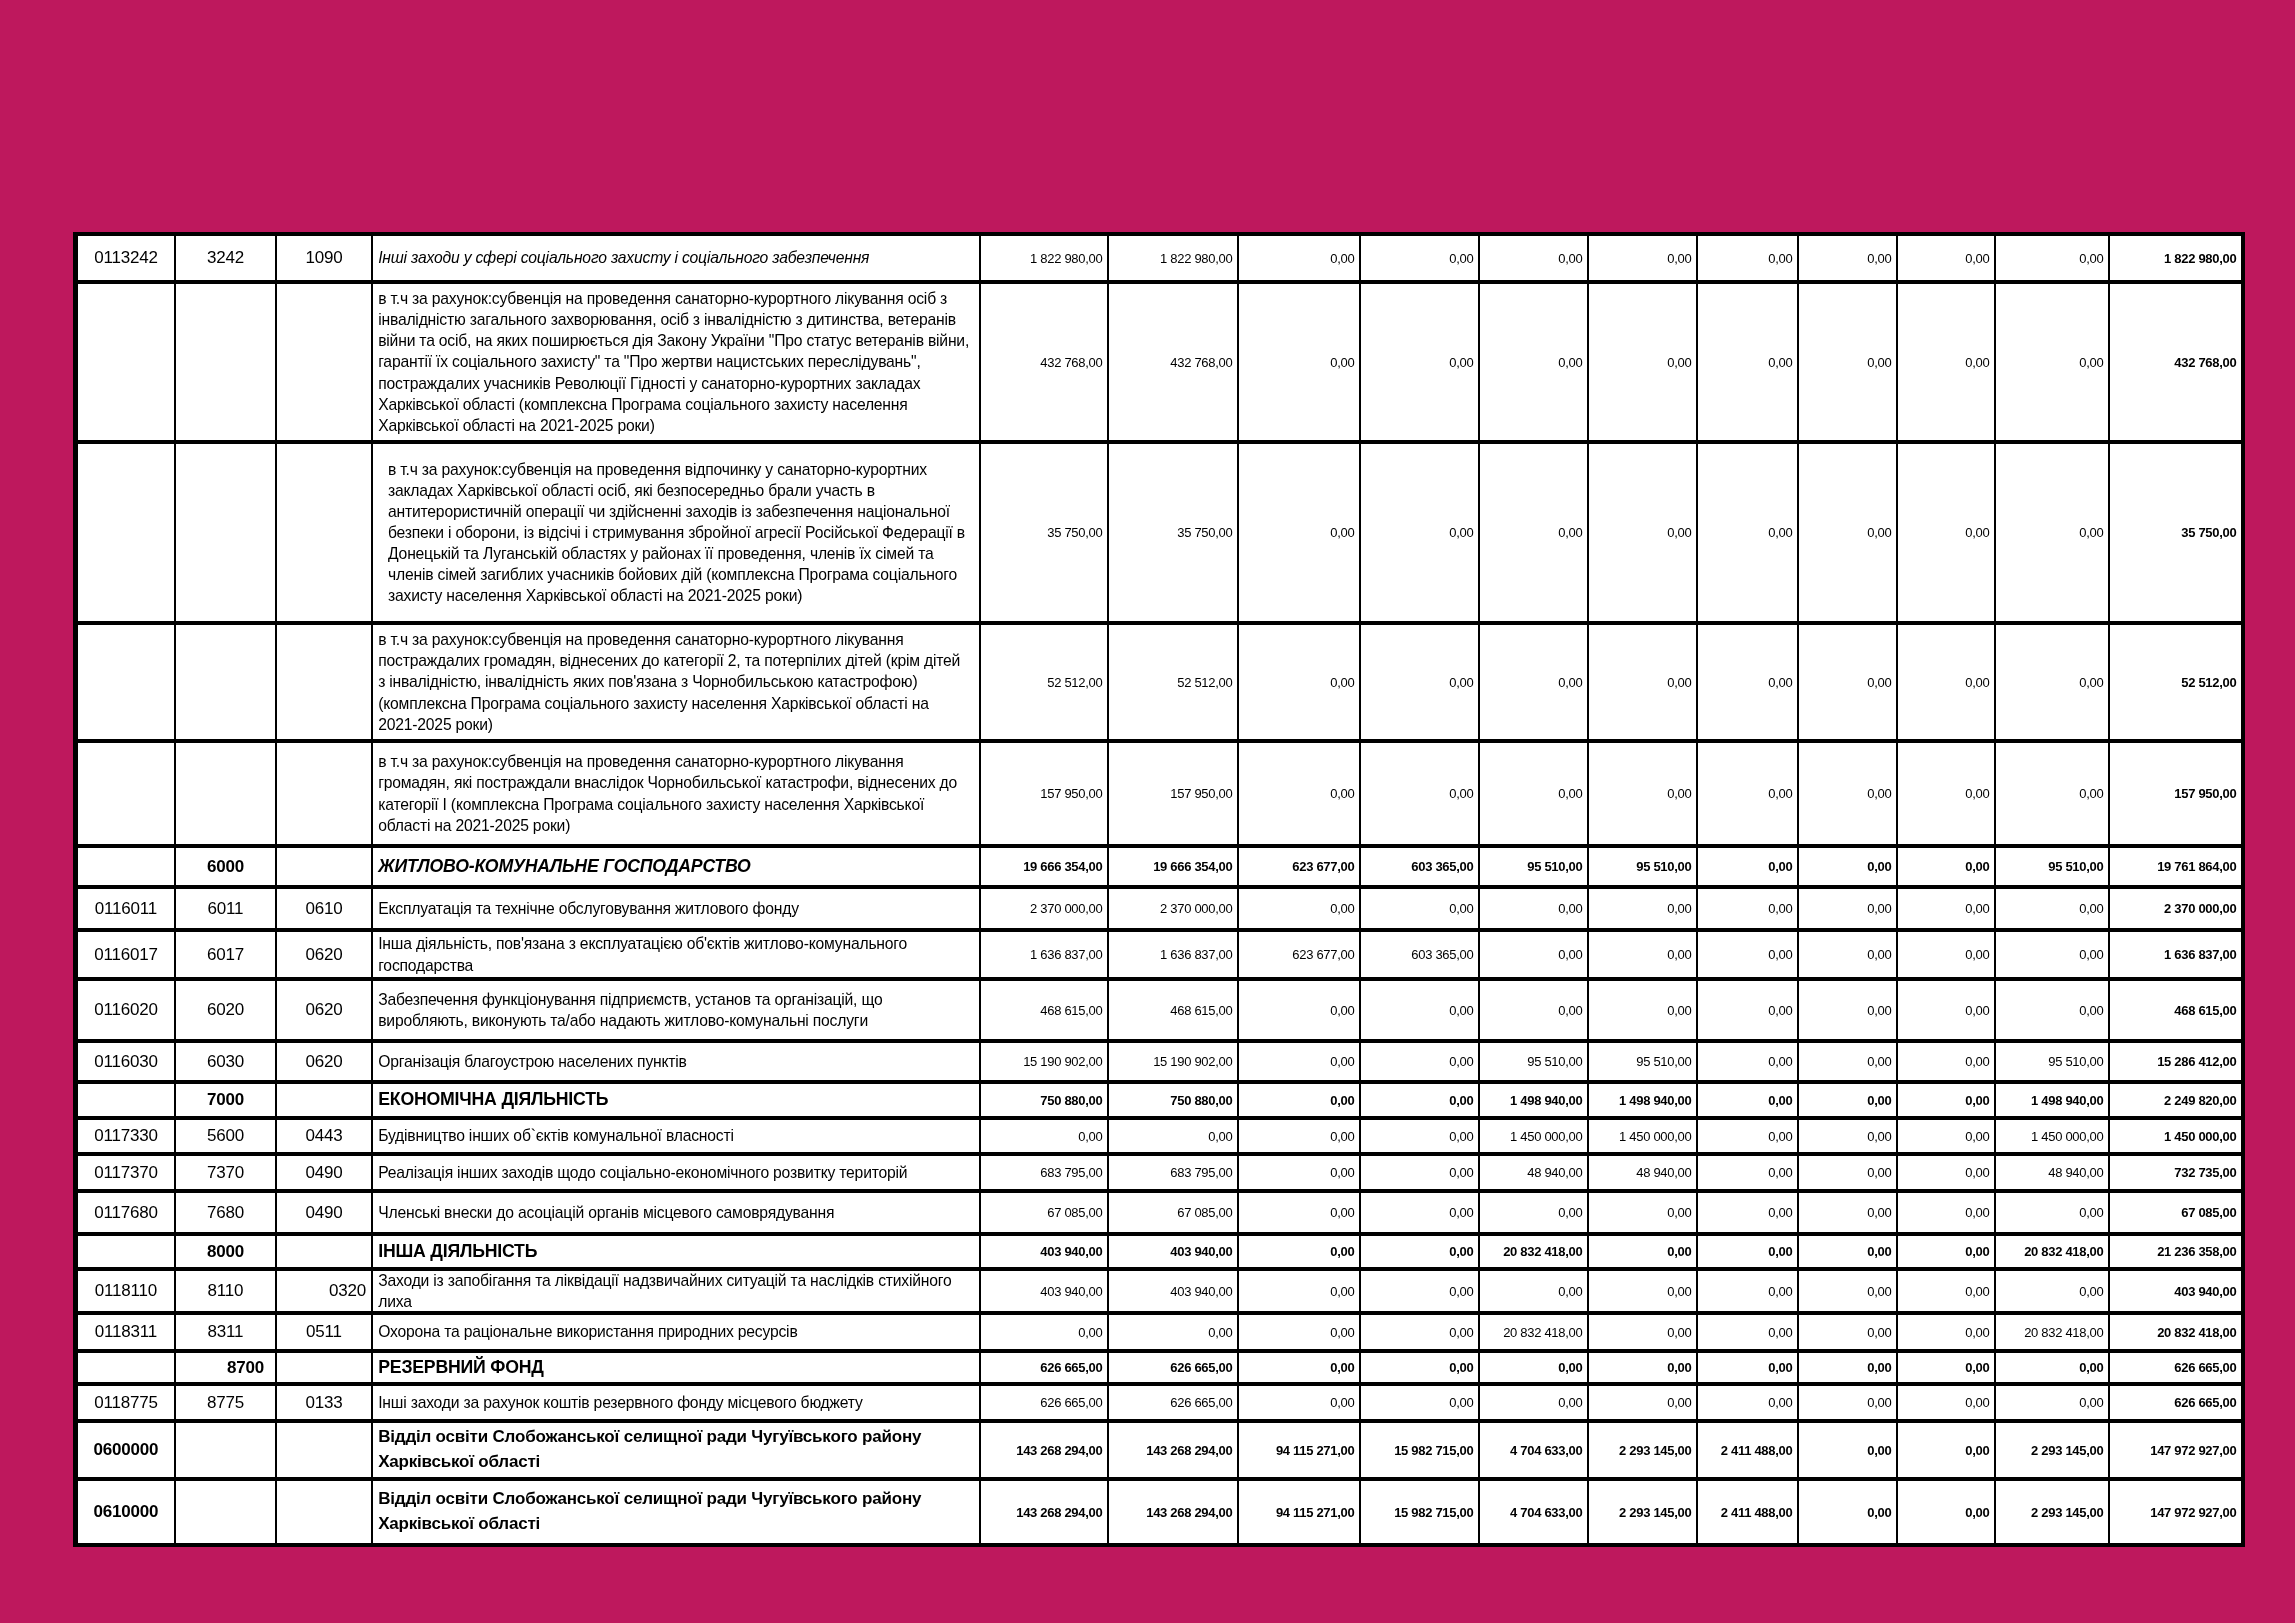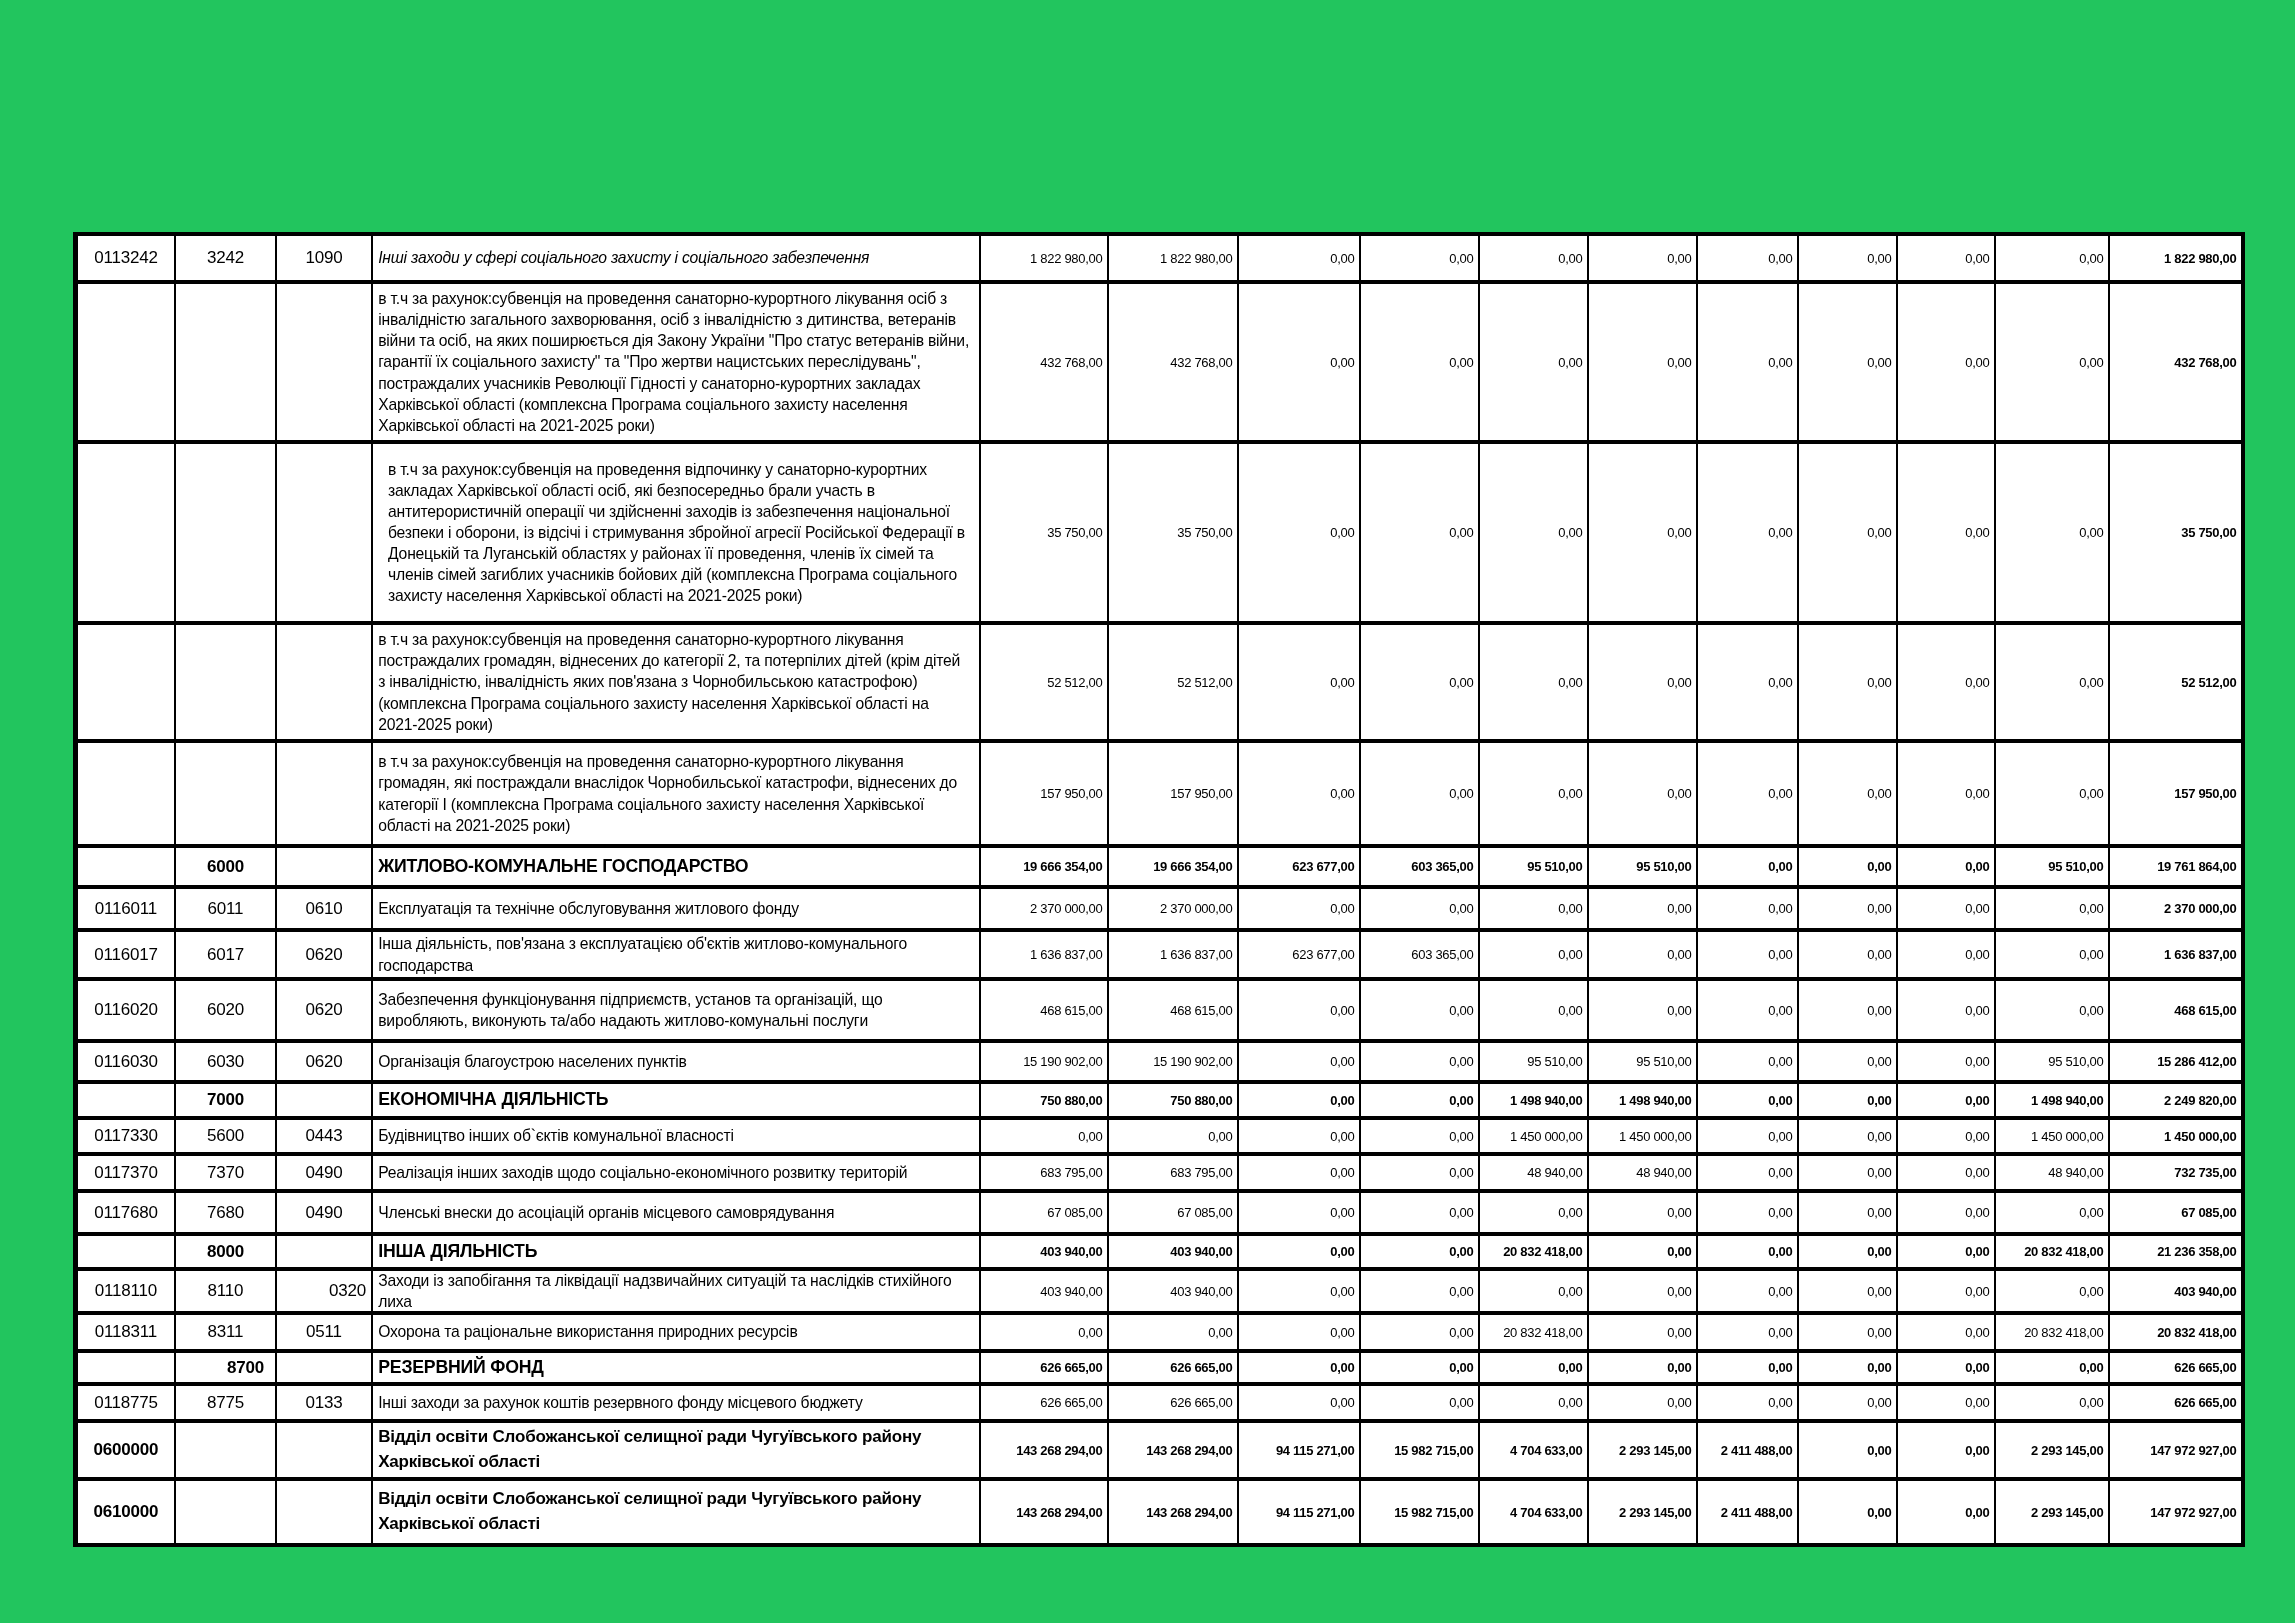--- a/index.html
+++ b/index.html
@@ -5,21 +5,21 @@
   html,body { margin:0; padding:0; }
   body {
     font-family: "Liberation Sans", sans-serif;
     background:#ffffff;
     color:#000000;
   }
   .page {
     position:relative;
     width:2295px;
     height:1623px;
-    background:#22c55e;
+    background:#be185d;
     overflow:hidden;
   }
   .budget-table {
     position:absolute;
     left:73px;
     top:232px;
     border:4.6px solid #000;
     border-left-width:5.9px;
     background:#fff;
   }
@@ -279,21 +279,21 @@
         <div class="t-cell c-val bold" style="width: 131px; flex: 0 0 131px;">
           <span>157 950,00</span>
         </div>
       </div>
       <div class="t-row row-section" style="height: 41px;">
         <div class="t-cell c-code" style="width: 98px; flex: 0 0 98px;"></div>
         <div class="t-cell c-code" style="width: 101px; flex: 0 0 101px;">
           <span>6000</span>
         </div>
         <div class="t-cell c-code" style="width: 96px; flex: 0 0 96px;"></div>
-        <div class="t-cell c-name" style="width: 608px; flex: 0 0 608px;">
+        <div class="t-cell c-name" style="width: 608px; flex: 0 0 608px; font-style: italic;">
           <span>ЖИТЛОВО-КОМУНАЛЬНЕ ГОСПОДАРСТВО</span>
         </div>
         <div class="t-cell c-val" style="width: 128px; flex: 0 0 128px;">
           <span>19 666 354,00</span>
         </div>
         <div class="t-cell c-val" style="width: 130px; flex: 0 0 130px;">
           <span>19 666 354,00</span>
         </div>
         <div class="t-cell c-val" style="width: 122px; flex: 0 0 122px;">
           <span>623 677,00</span>

